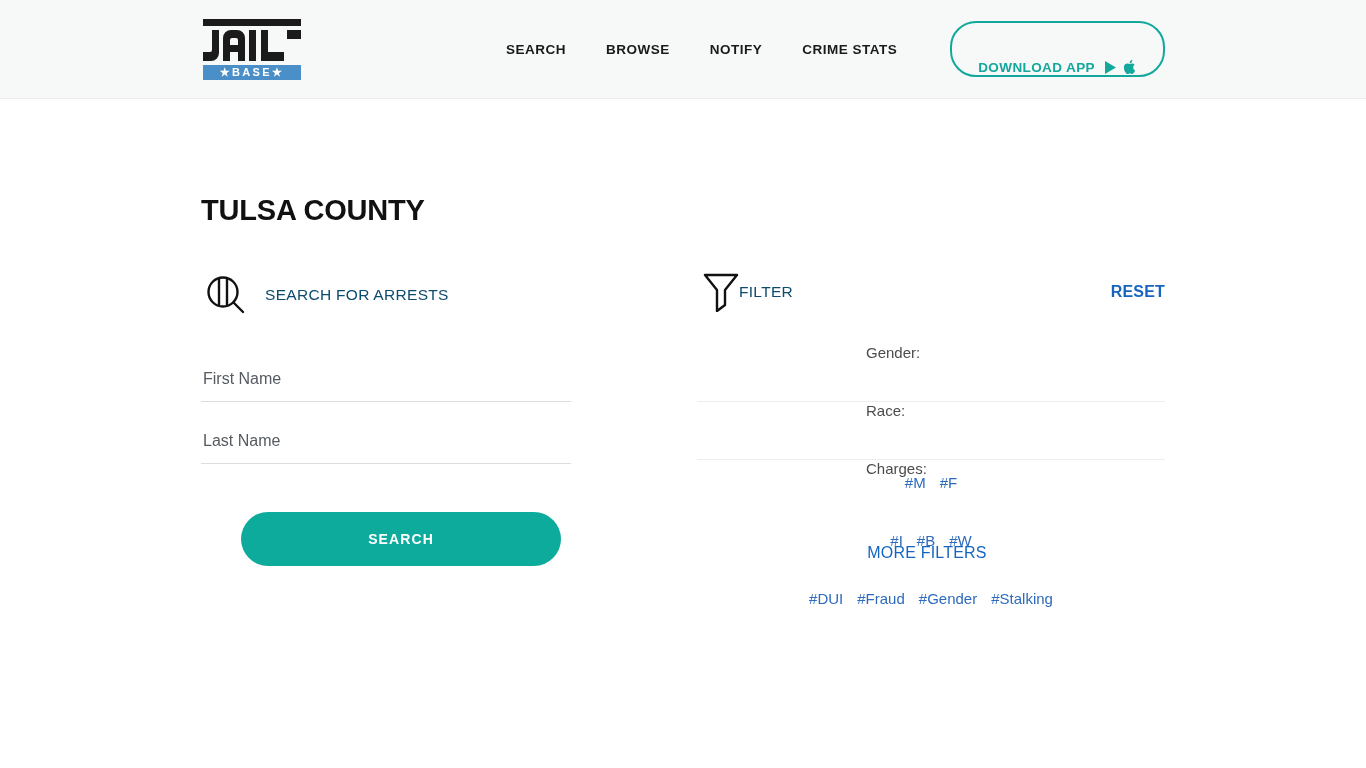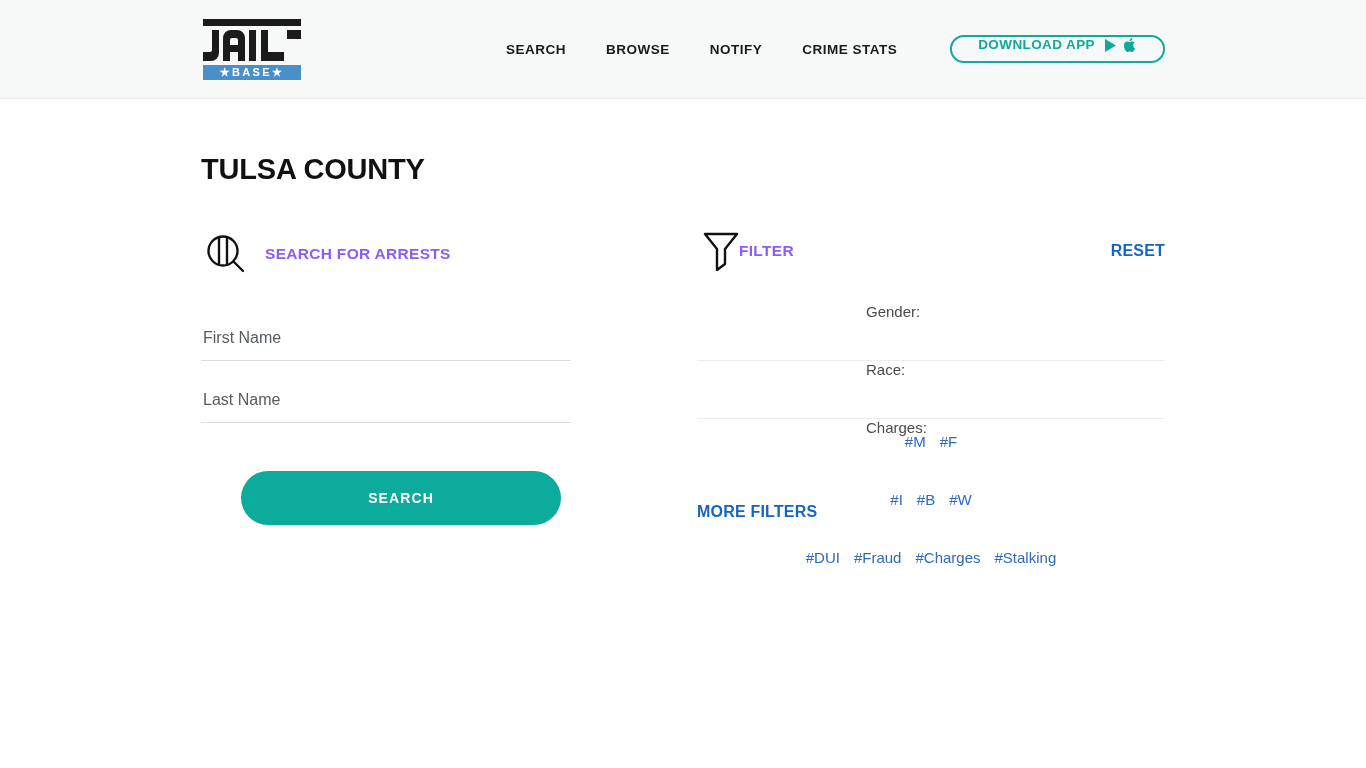--- a/index.html
+++ b/index.html
@@ -30,46 +30,46 @@
 
   
   .main-nav{ display:flex; align-items:center; gap:0; margin-left:auto; }
   .nav-link{
     font-size:13.5px; font-weight:bold; letter-spacing:.5px;
     color:#1a1a1a; text-decoration:none; text-transform:uppercase;
     padding:0 20px; white-space:nowrap; cursor:pointer;
   }
   .download-btn{
     margin-left:33px;
-    display:inline-flex; align-items:flex-start; gap:9px;
+    display:inline-flex; align-items:flex-end; gap:9px;
     border:2px solid #12a99c;
     border-radius:26px;
-    height:28px; padding:0 26px;
+    height:56px; padding:0 26px;
     color:#12a99c; font-size:13.5px; font-weight:bold; letter-spacing:.4px;
     text-transform:uppercase; text-decoration:none; background:transparent;
     cursor:pointer; white-space:nowrap;
   }
   .store-icons{ display:inline-flex; align-items:center; gap:7px; }
 
   
   .page{ width:964px; margin:0 auto; position:relative; }
   .page-title{
     font-size:29px; font-weight:bold; letter-spacing:-0.2px;
-    color:#111111; margin-top:54px;
+    color:#111111; margin-top:95px;
   }
 
   .columns{ display:flex; margin-top:45px; }
   .col-search{ width:400px; flex:0 0 400px; }
   .col-filter{ width:468px; flex:0 0 468px; margin-left:96px; }
 
   
   .section-head{ display:flex; align-items:center; }
   .section-title{
-    font-size:15.5px; font-weight:bold; letter-spacing:.3px;
-    color:#8b5cf6; text-transform:uppercase;
+    font-size:15.5px; font-weight:normal; letter-spacing:.3px;
+    color:#0c4a6e; text-transform:uppercase;
   }
   .icon-search-bars{ width:46px; height:46px; flex:0 0 46px; margin-left:2px; }
   .icon-funnel{ width:36px; height:40px; flex:0 0 36px; margin-left:6px; }
   .head-spacer{ flex:1 1 auto; }
   .reset-link{
     font-size:16px; font-weight:bold; color:#1565c0;
     text-decoration:none; cursor:pointer; letter-spacing:.2px;
   }
 
   
@@ -108,23 +108,23 @@
   .filter-label{
     width:130px; flex:0 0 130px;
     font-size:15px; color:#4c4c4c;
   }
   .tags{ display:flex; align-items:center; gap:14px; flex-wrap:wrap; }
   .tag{
     font-size:15px; color:#2e6bbd; text-decoration:none;
     cursor:pointer; white-space:nowrap;
   }
   .more-filters{
-    display:block; 
+    display:block; text-align:center;
     margin-top:26px; margin-right:8px;
-    font-size:16px; font-weight:bold; letter-spacing:.2px;
+    font-size:16px; font-weight:normal; letter-spacing:.2px;
     color:#1565c0; text-decoration:none; cursor:pointer;
   }
 </style>
 </head>
 <body>
 
 <header class="site-header">
   <div class="header-inner">
 
     <a class="logo" href="#">
@@ -221,21 +221,21 @@
             <a class="tag" href="#">#B</a>
             <a class="tag" href="#">#W</a>
           </span>
         </div>
 
         <div class="filter-row">
           <span class="filter-label">Charges:</span>
           <span class="tags">
             <a class="tag" href="#">#DUI</a>
             <a class="tag" href="#">#Fraud</a>
-            <a class="tag" href="#">#Charges</a>
+            <a class="tag" href="#">#Gender</a>
             <a class="tag" href="#">#Stalking</a>
           </span>
         </div>
       </div>
 
       <a class="more-filters" href="#">MORE FILTERS</a>
     </section>
   </div>
 
 </main>

